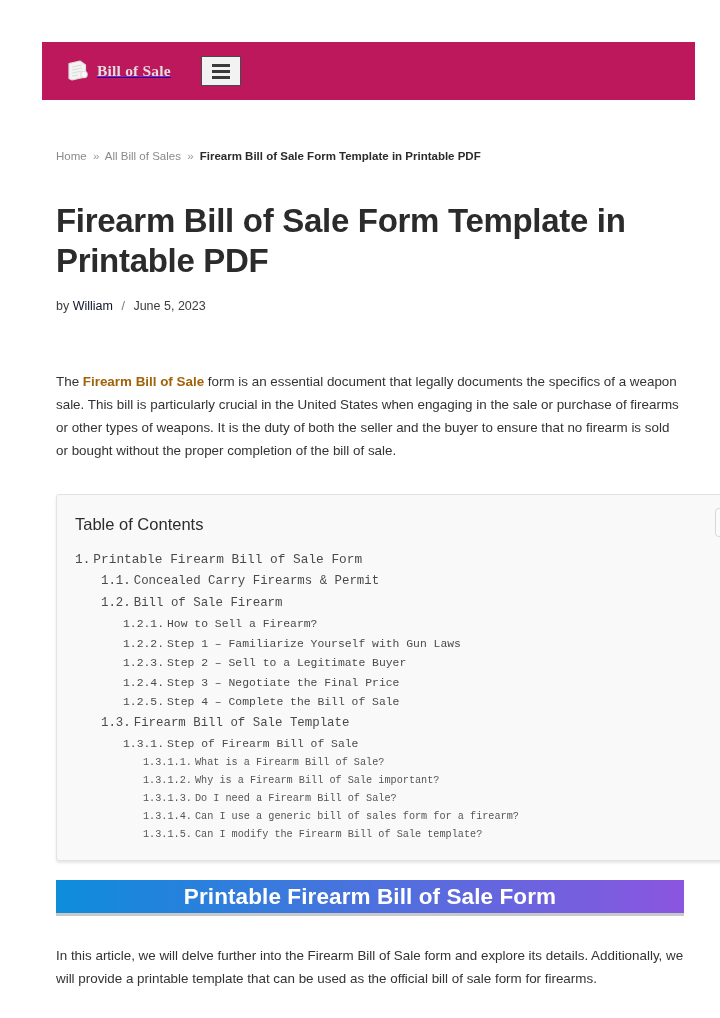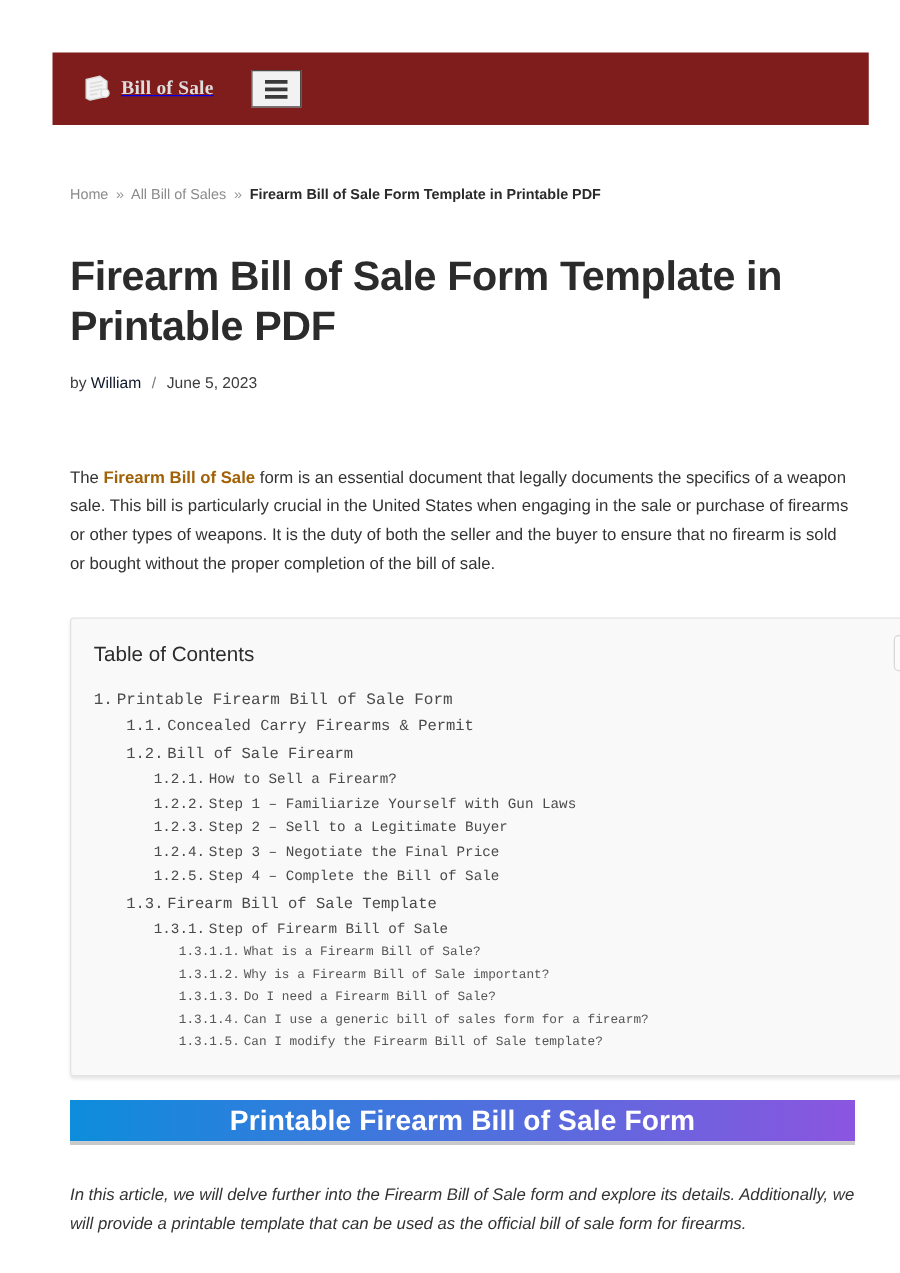--- a/index.html
+++ b/index.html
@@ -16,21 +16,21 @@
     position: relative;
   }
 
   
   .site-header {
     position: absolute;
     left: 42px;
     top: 42px;
     width: 653px;
     height: 58px;
-    background: #7f1d1d;
+    background: #be185d;
     display: flex;
     align-items: center;
   }
   .brand {
     display: flex;
     align-items: center;
     margin-left: 22px;
     gap: 7px;
   }
   .brand-icon {
@@ -128,21 +128,21 @@
 
   
   .para {
     font-size: 13.4px;
     line-height: 23px;
     color: #333333;
     margin: 0;
   }
   .para strong { font-weight: 700; color: #a16207; }
   .para-intro { margin-top: 55px; }
-  .para-outro { margin-top: 28px; font-style: italic; }
+  .para-outro { margin-top: 28px; }
 
   
   .toc {
     margin-top: 32px;
     position: relative;
     background: #f9f9f9;
     border: 1px solid #e3e3e3;
     border-radius: 3px;
     box-shadow: 0 2px 3px rgba(0,0,0,.10);
     padding: 16px 20px 16px 18px;

